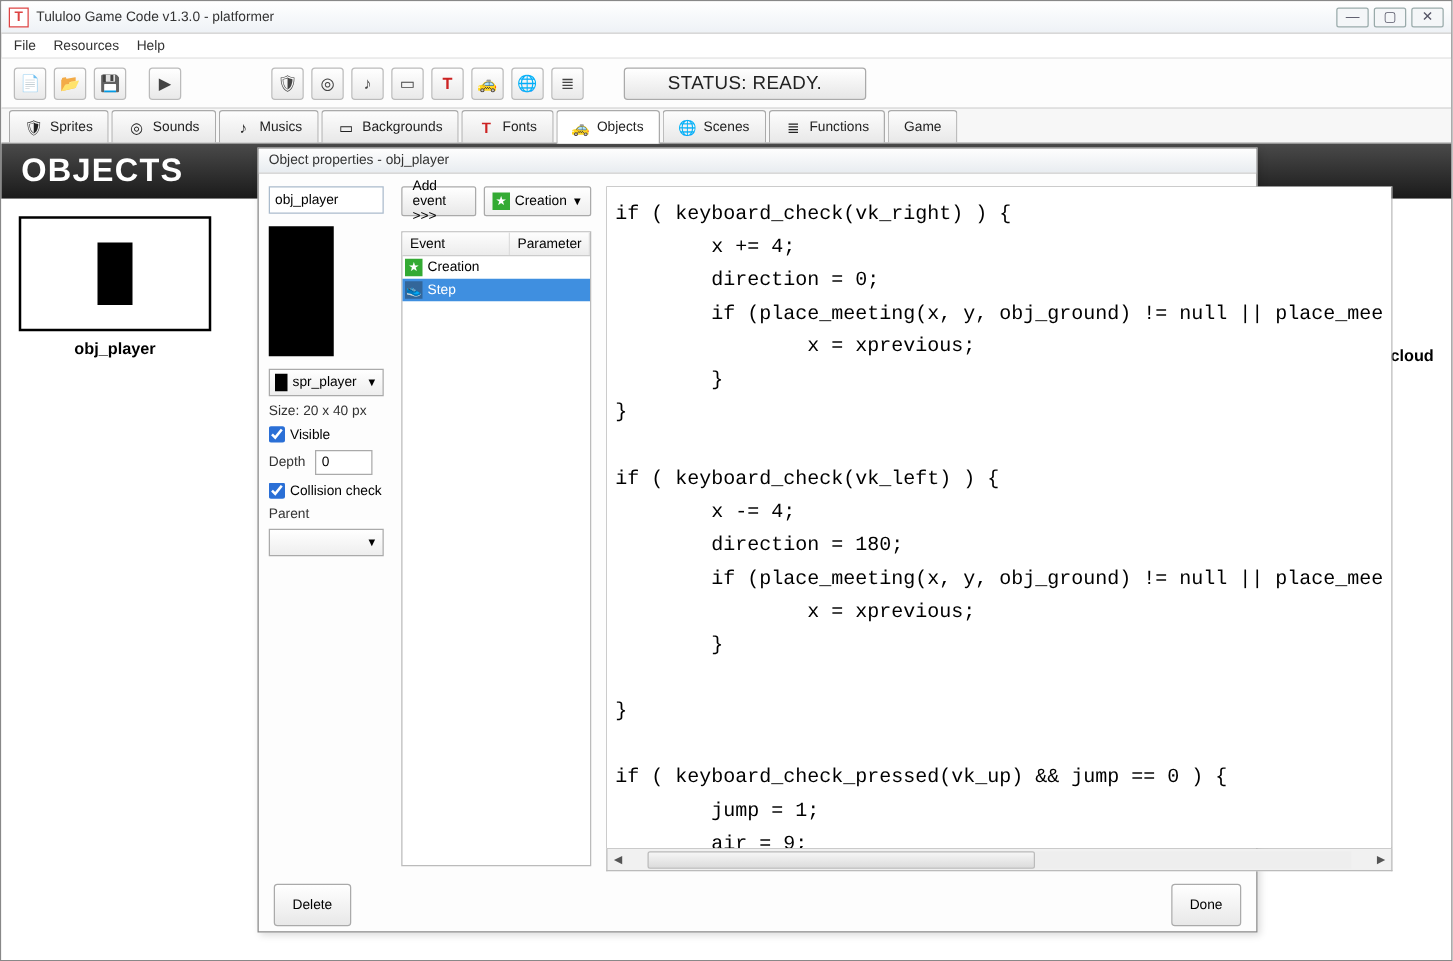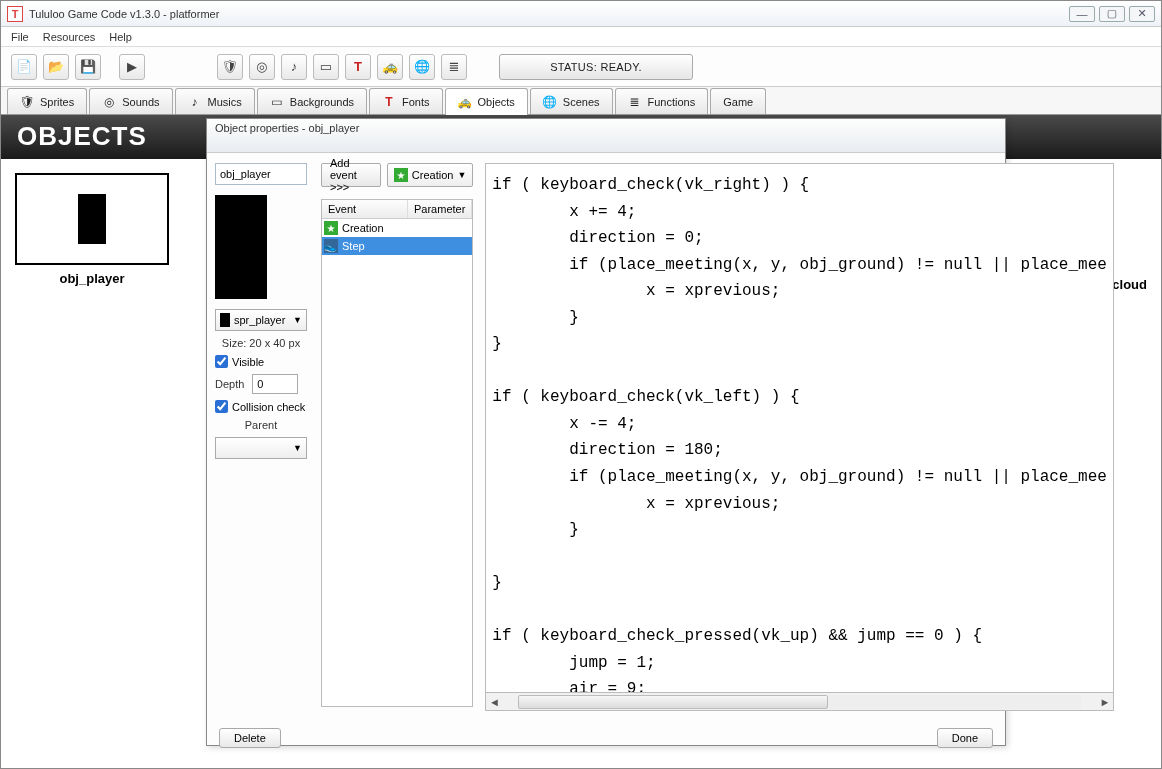--- a/index.html
+++ b/index.html
@@ -10,21 +10,21 @@
 .titlebar .title { color:#333; }
 .winbtns { margin-left:auto; display:flex; gap:4px;}
 .winbtn { width:26px; height:16px; border:1px solid #9aa; background:#f4f6f8; color:#556; display:flex; align-items:center; justify-content:center; border-radius:2px;}
 
 .menubar { height:20px; display:flex; align-items:center; gap:14px; padding:0 10px; color:#333; border-bottom:1px solid #ddd;}
 .menubar span { cursor:default; }
 
 .toolbar { height:40px; display:flex; align-items:center; gap:6px; padding:4px 10px; border-bottom:1px solid #ccc; background:#fdfdfd;}
 .tbtn { width:26px; height:26px; border:1px solid #bbb; border-radius:3px; background:linear-gradient(#fff,#e9e9e9); display:flex; align-items:center; justify-content:center; font-size:13px; color:#444;}
 .tgap { width:60px; }
-.statusbtn { width:194px; height:26px; border:1px solid #aaa; border-radius:3px; background:linear-gradient(#fff,#e6e6e6); text-align:center; line-height:24px; font-size:11px; letter-spacing:0.3px; color:#222;}
+.statusbtn { width:194px; height:26px; border:1px solid #aaa; border-radius:3px; background:linear-gradient(#fff,#e6e6e6); text-align:center; line-height:24px; font-size:15px; letter-spacing:0.3px; color:#222;}
 
 .tabs { height:28px; display:flex; align-items:flex-end; padding:0 6px; border-bottom:1px solid #999; background:#f7f7f7;}
 .tab { height:26px; padding:0 12px; display:flex; align-items:center; gap:6px; border:1px solid #aaa; border-bottom:none; background:linear-gradient(#fdfdfd,#e8e8e8); margin-right:2px; border-top-left-radius:3px; border-top-right-radius:3px; color:#222; font-size:12px;}
 .tab.active { background:#fff; position:relative; top:1px; height:27px;}
 .tic { width:14px; height:14px; display:flex; align-items:center; justify-content:center; font-size:12px;}
 
 .section-head { height:44px; background:linear-gradient(#4a4a4a,#1a1a1a); color:#fff; font-family:Arial; font-weight:bold; font-size:26px; padding:6px 16px; letter-spacing:1px;}
 
 .workspace { position:relative; height:calc(769px - 26px - 20px - 40px - 28px - 44px); background:#fff; padding:14px; display:flex; gap:18px;}
 .obj-card { position:relative; }
@@ -32,28 +32,28 @@
 .thumb-player { width:28px; height:50px; background:#000;}
 .obj-label { text-align:center; margin-top:6px; font-size:13px; font-weight:bold;}
 
 .create-btn { width:154px; height:70px; border:2px dashed #000; background:#e6e69a; display:flex; align-items:center; justify-content:center; font-weight:bold; font-size:13px; margin-top:18px;}
 
 .right-obj { position:absolute; right:14px; top:14px; text-align:center;}
 .right-obj .obj-label { font-weight:bold; font-size:13px; margin-top:104px;}
 
 
 .dialog { position:absolute; left:206px; top:118px; width:800px; height:628px; background:#fdfdfd; border:1px solid #888; box-shadow:2px 2px 6px rgba(0,0,0,0.15);}
-.dlg-title { height:34px; background:linear-gradient(#fefefe,#e8ecf0); border-bottom:1px solid #ccc; padding:3px 8px; color:#333; }
+.dlg-title { height:20px; background:linear-gradient(#fefefe,#e8ecf0); border-bottom:1px solid #ccc; padding:3px 8px; color:#333; }
 .dlg-body { display:flex; height:calc(100% - 20px - 42px);}
 .dlg-left { width:108px; padding:10px 8px; display:flex; flex-direction:column; gap:6px;}
 .name-input { height:22px; border:1px solid #abc; padding:0 4px; background:#fff;}
 .sprite-prev { width:52px; height:104px; background:#000; margin:4px 0;}
 .sel { height:22px; border:1px solid #aaa; background:linear-gradient(#fff,#eee); display:flex; align-items:center; padding:0 4px; gap:4px;}
 .sel .arrow { margin-left:auto; font-size:9px;}
-.lbl { color:#333;text-align:center; }
+.lbl { color:#333; }
 .cb { display:flex; align-items:center; gap:4px;}
 .cb input { accent-color:#2a6fd6; }
 .depth { display:flex; align-items:center; gap:8px;}
 .depth input { width:46px; height:20px; border:1px solid #aaa; text-align:left; padding:0 4px; background:#fff;}
 
 .dlg-mid { width:196px; padding:10px 6px; border-left:0; display:flex; flex-direction:column; gap:6px;}
 .midrow { display:flex; gap:6px;}
 .addbtn { height:24px; border:1px solid #aaa; border-radius:2px; padding:0 8px; background:linear-gradient(#fff,#e8e8e8); display:flex; align-items:center;}
 .evtype { height:24px; border:1px solid #aaa; border-radius:2px; background:linear-gradient(#fff,#eee); display:flex; align-items:center; padding:0 6px; gap:4px; width:96px;}
 .evtype .ic { width:14px; height:14px; background:#3a3; display:flex; align-items:center; justify-content:center; color:#fff; font-size:10px;}
@@ -72,21 +72,21 @@
 .dlg-right { flex:1; padding:10px 6px 6px 6px; display:flex; flex-direction:column;}
 .preview-title { text-align:center; color:#333; margin-bottom:10px;}
 .code { flex:1; border:1px solid #bbb; background:#fff; font-family:"Courier New",monospace; font-size:16px; padding:8px 6px; white-space:pre; overflow:auto; color:#000; line-height:1.66; position:relative;}
 .hscroll { height:18px; border:1px solid #bbb; border-top:none; background:#f1f1f1; display:flex; align-items:center;}
 .hscroll .track { flex:1; height:14px; margin:0 16px; background:#eee; position:relative;}
 .hscroll .thumb { position:absolute; left:0; width:55%; height:100%; background:linear-gradient(#f6f6f6,#dcdcdc); border:1px solid #bbb; border-radius:2px;}
 .hscroll .ar { width:16px; text-align:center; color:#555;}
 
 .dlg-foot { height:42px; border-top:0; display:flex; align-items:center; padding:0 12px;}
 .dlg-foot .spacer { flex:1;}
-.btn { height:20px; padding:0 14px; border:1px solid #aaa; border-radius:3px; background:linear-gradient(#fff,#e8e8e8); display:flex; align-items:center;}
+.btn { height:34px; padding:0 14px; border:1px solid #aaa; border-radius:3px; background:linear-gradient(#fff,#e8e8e8); display:flex; align-items:center;}
 </style>
 </head>
 <body>
 
 <div class="titlebar">
   <div class="icon">T</div>
   <div class="title">Tululoo Game Code v1.3.0 - platformer</div>
   <div class="winbtns">
     <div class="winbtn">—</div>
     <div class="winbtn">▢</div>

